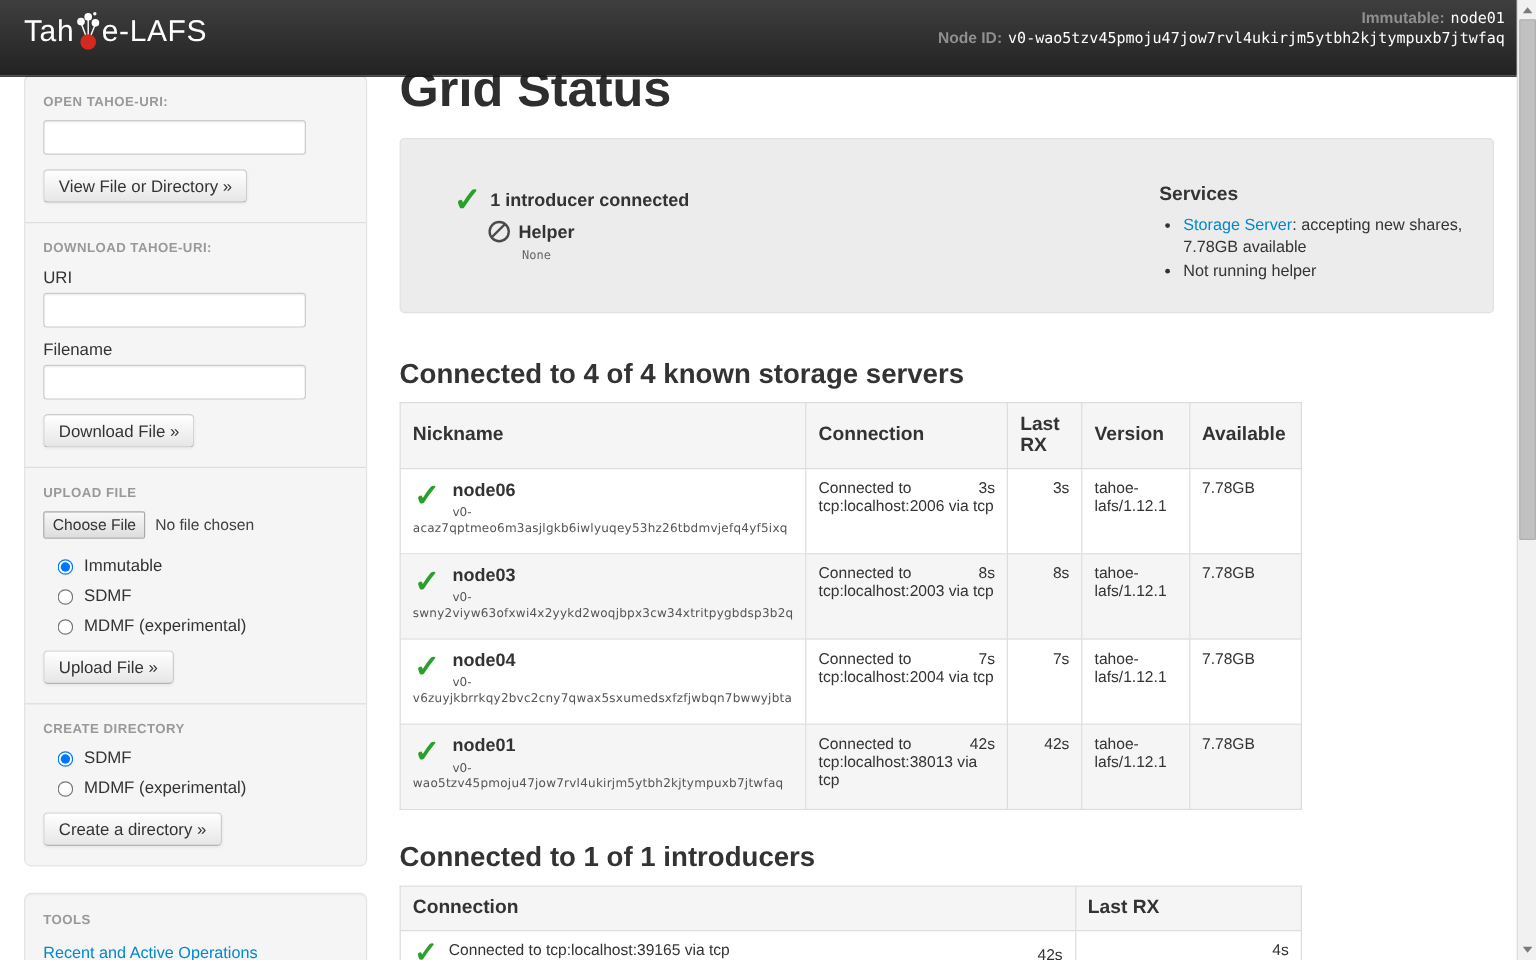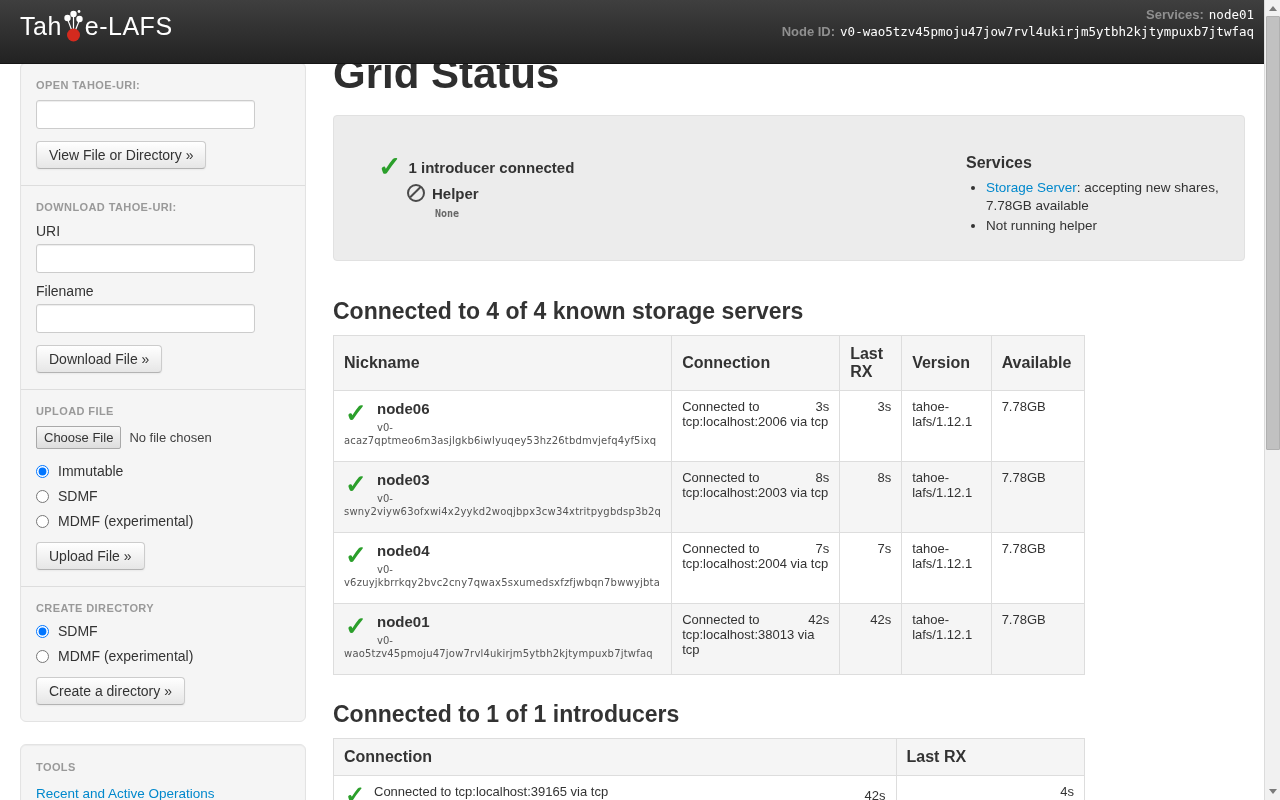--- a/index.html
+++ b/index.html
@@ -35,39 +35,39 @@
   .fld-label { font-size: 14px; color: #333; margin: 10px 0 5px; }
   .btn {
     display: inline-block; margin-top: 12px; padding: 5px 12px; font-size: 14px; color: #333;
     background: linear-gradient(#ffffff, #e6e6e6); border: 1px solid #ccc; border-bottom-color: #b3b3b3;
     border-radius: 4px; cursor: pointer; font-family: "Liberation Sans", sans-serif;
     box-shadow: inset 0 1px 0 rgba(255,255,255,0.2), 0 1px 2px rgba(0,0,0,0.05);
   }
   .file-row { display: flex; align-items: center; margin-bottom: 14px; }
   .file-btn { padding: 3px 7px; font-size: 13px; color: #333; background: linear-gradient(#f8f8f8, #ddd); border: 1px solid #a9a9a9; border-radius: 2px; cursor: pointer; font-family: "Liberation Sans", sans-serif; }
   .file-status { font-size: 13px; color: #404040; margin-left: 8px; }
-  .radio-row { display: flex; align-items: center; margin: 9px 0; font-size: 14px; color: #333; }
+  .radio-row { display: flex; align-items: flex-end; margin: 9px 12px; font-size: 14px; color: #333; }
   .radio-row input { margin-right: 9px; }
   .tools-link { display: inline-block; margin-top: 4px; color: #0088cc; font-size: 13.5px; text-decoration: none; cursor: pointer; }
 
   
   .main { position: absolute; left: 333px; top: 50px; width: 912px; }
   .page-title { font-size: 42px; font-weight: bold; color: #2e2e2e; line-height: 48px; }
 
   .well { margin-top: 17px; background: #ececec; border: 1px solid #e1e1e1; border-radius: 4px; height: 146px; position: relative; }
   .status-col { position: absolute; left: 44px; top: 38px; }
   .st-row { display: flex; align-items: center; }
   .check { color: #2b9f2b; font-weight: bold; }
   .check-lg { font-size: 28px; line-height: 26px; margin-right: 7px; }
   .st-text { font-size: 15px; font-weight: bold; color: #333; }
   .helper-row { margin-left: 29px; margin-top: 4px; display: flex; align-items: center; }
   .no-icon { width: 18px; height: 18px; margin-right: 7px; position: relative; display: inline-block; }
   .no-icon::before { content: ""; position: absolute; inset: 0; border: 2px solid #4a4a4a; border-radius: 50%; }
   .no-icon::after { content: ""; position: absolute; left: 1px; top: 7px; width: 15px; height: 2px; background: #4a4a4a; transform: rotate(-45deg); }
-  .helper-none { margin-left: 57px; margin-top: 6px; font-size: 10px; color: #666; font-family: "DejaVu Sans Mono", monospace; font-weight: bold; }
+  .helper-none { margin-left: 57px; margin-top: 6px; font-size: 10px; color: #666; font-family: "DejaVu Sans Mono", monospace; }
   .services-col { position: absolute; left: 632px; top: 38px; width: 288px; }
   .services-col h3 { font-size: 16px; font-weight: bold; color: #333; }
   .services-col ul { margin: 7px 0 0 20px; font-size: 13.5px; color: #333; line-height: 18px; }
   .services-col li { margin-bottom: 2px; }
   .svc-link { color: #0088cc; text-decoration: none; cursor: pointer; }
 
   .section-title { font-size: 23px; font-weight: bold; color: #333; margin: 37px 0 10px; }
 
   table.grid { width: 752px; border-collapse: collapse; border: 1px solid #ddd; background: #fff; }
   table.grid th { background: #f5f5f5; text-align: left; font-size: 16px; font-weight: bold; color: #333; padding: 9px 10px; border: 1px solid #ddd; }
@@ -106,21 +106,21 @@
       <circle cx="10.5" cy="28" r="6.5" fill="#d42a1e"></circle>
       <circle cx="4.5" cy="11" r="3.2" fill="#fff"></circle>
       <circle cx="10.5" cy="7" r="3.2" fill="#fff"></circle>
       <circle cx="16.5" cy="12" r="3.2" fill="#fff"></circle>
       <circle cx="16" cy="4.5" r="1.4" fill="#fff"></circle>
     </svg>
       <span>e-LAFS</span>
   </div>
   <div class="node-info">
     <div>
-      <span class="hl">Services:</span><span class="hv">node01</span>
+      <span class="hl">Immutable:</span><span class="hv">node01</span>
     </div>
     <div>
       <span class="hl">Node ID:</span><span class="hv">v0-wao5tzv45pmoju47jow7rvl4ukirjm5ytbh2kjtympuxb7jtwfaq</span>
     </div>
   </div>
 </div>
 
 <div class="sidebar">
   <div class="side-box">
 

